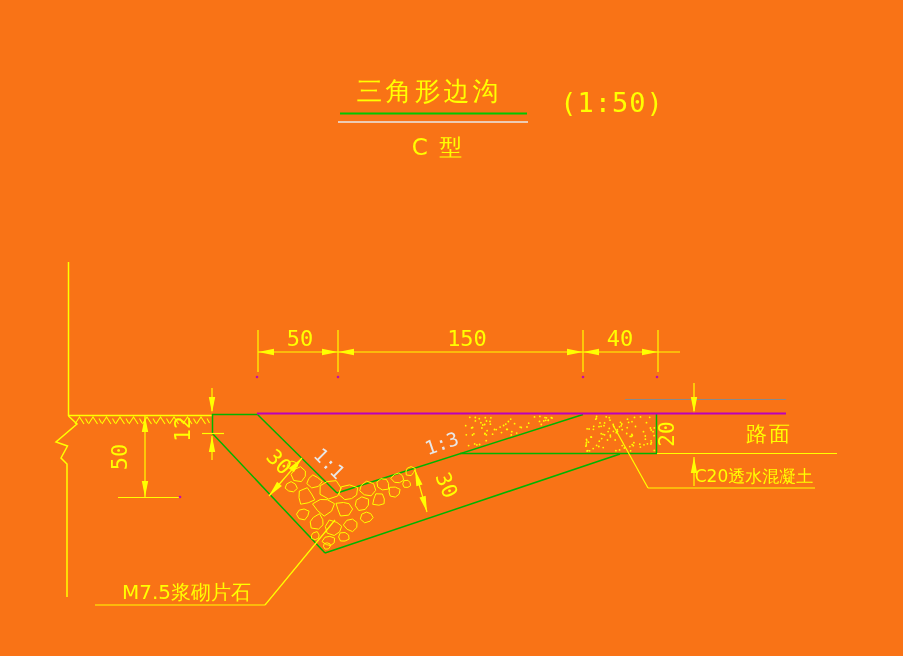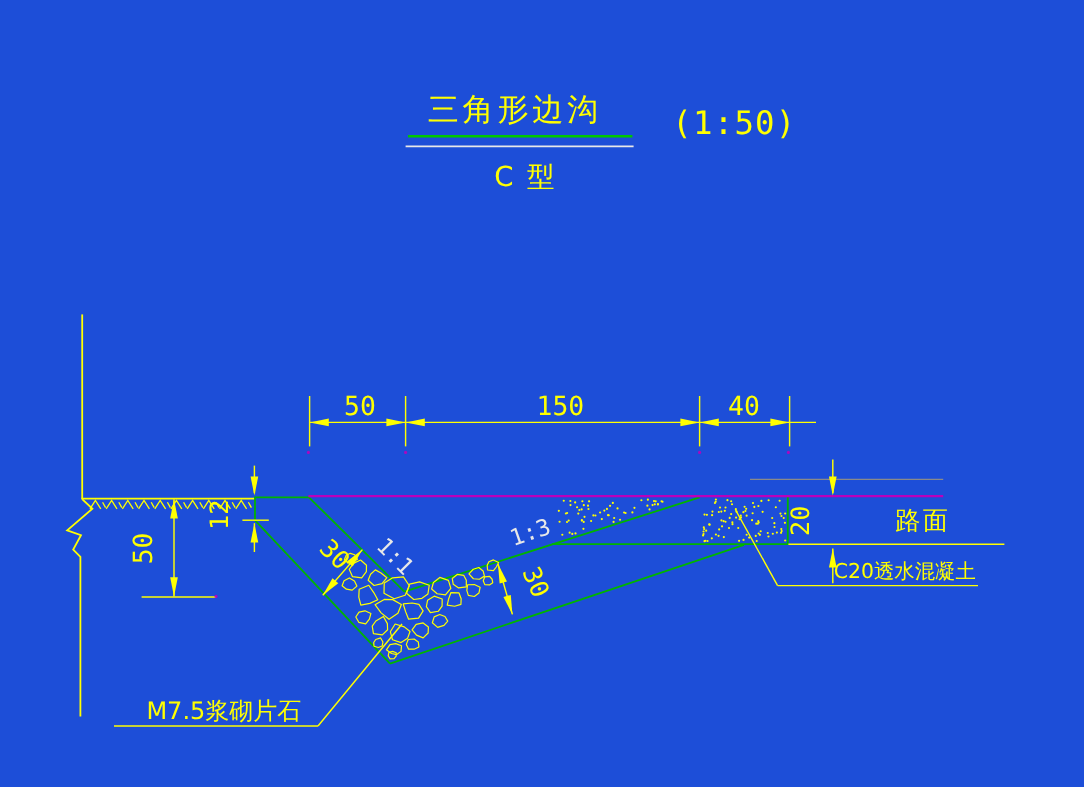--- a/index.html
+++ b/index.html
@@ -1,16 +1,16 @@
 <!DOCTYPE html>
 <html><head>
 <meta charset="utf-8">
 <style>
   html,body{margin:0;padding:0;background:#000;}
-  .stage{position:relative;width:903px;height:656px;background:#1d4ed8;overflow:hidden;}
+  .stage{position:relative;width:903px;height:656px;background:#f97316;overflow:hidden;}
   svg{display:block;}
   text{font-family:"DejaVu Sans","Liberation Sans",sans-serif;fill:#ffff00;}
   text.num{font-family:"DejaVu Sans Mono","Liberation Mono",monospace;}
   text.slope{fill:#e8e8e8;font-family:"DejaVu Sans Mono","Liberation Mono",monospace;}
 </style>
 </head>
 <body>
 
 <div class="stage">
 <svg width="903" height="656" viewBox="0 0 903 656">

